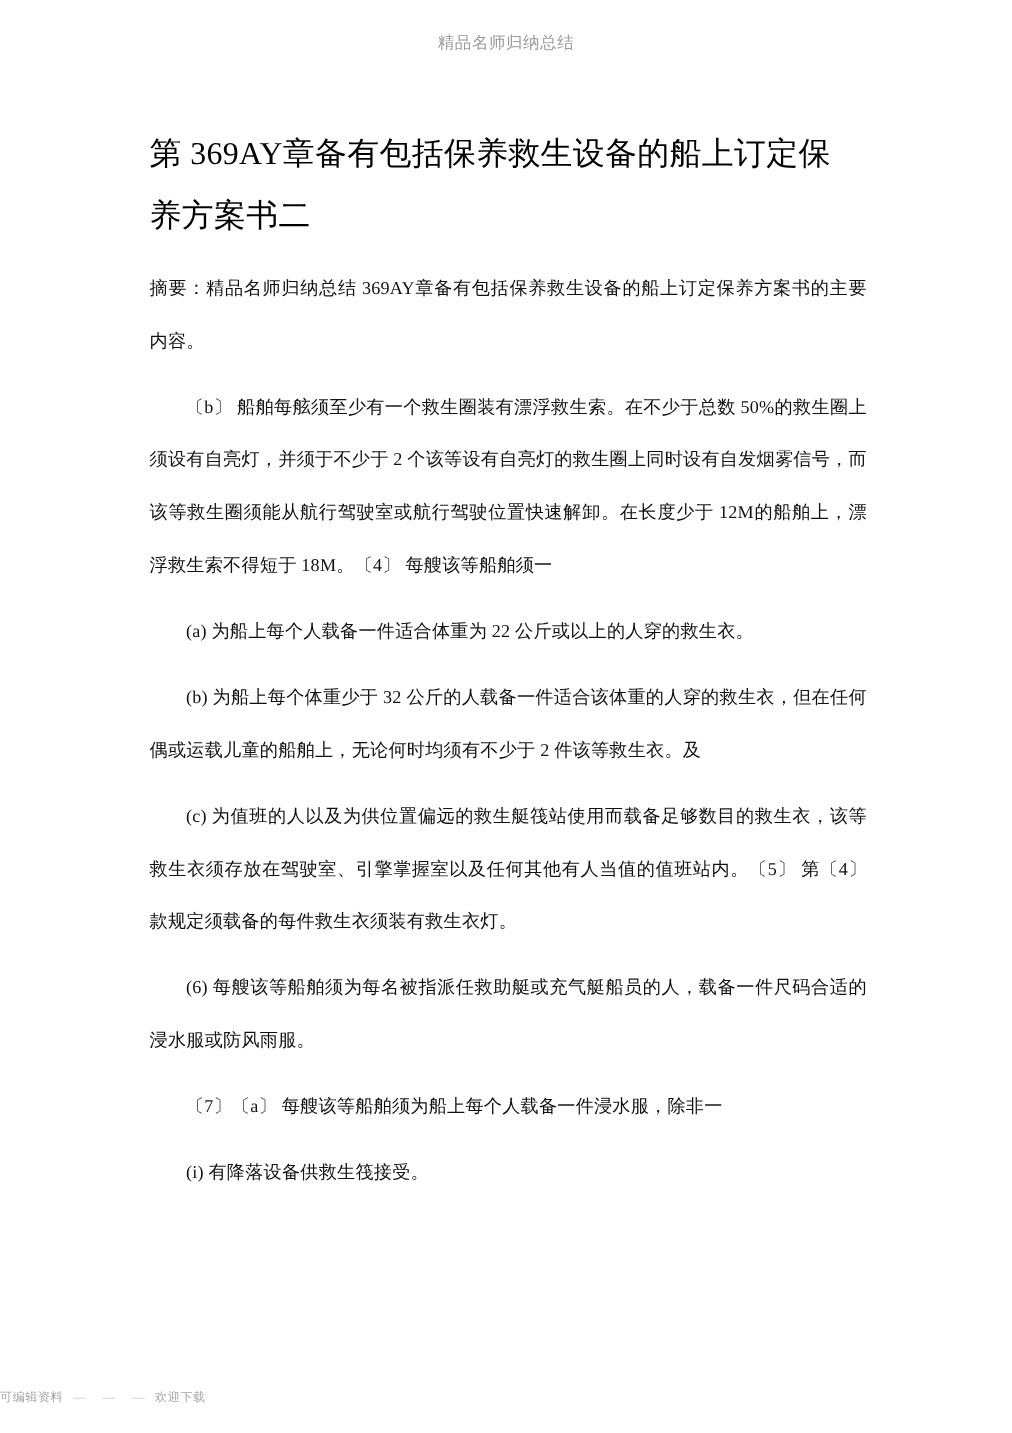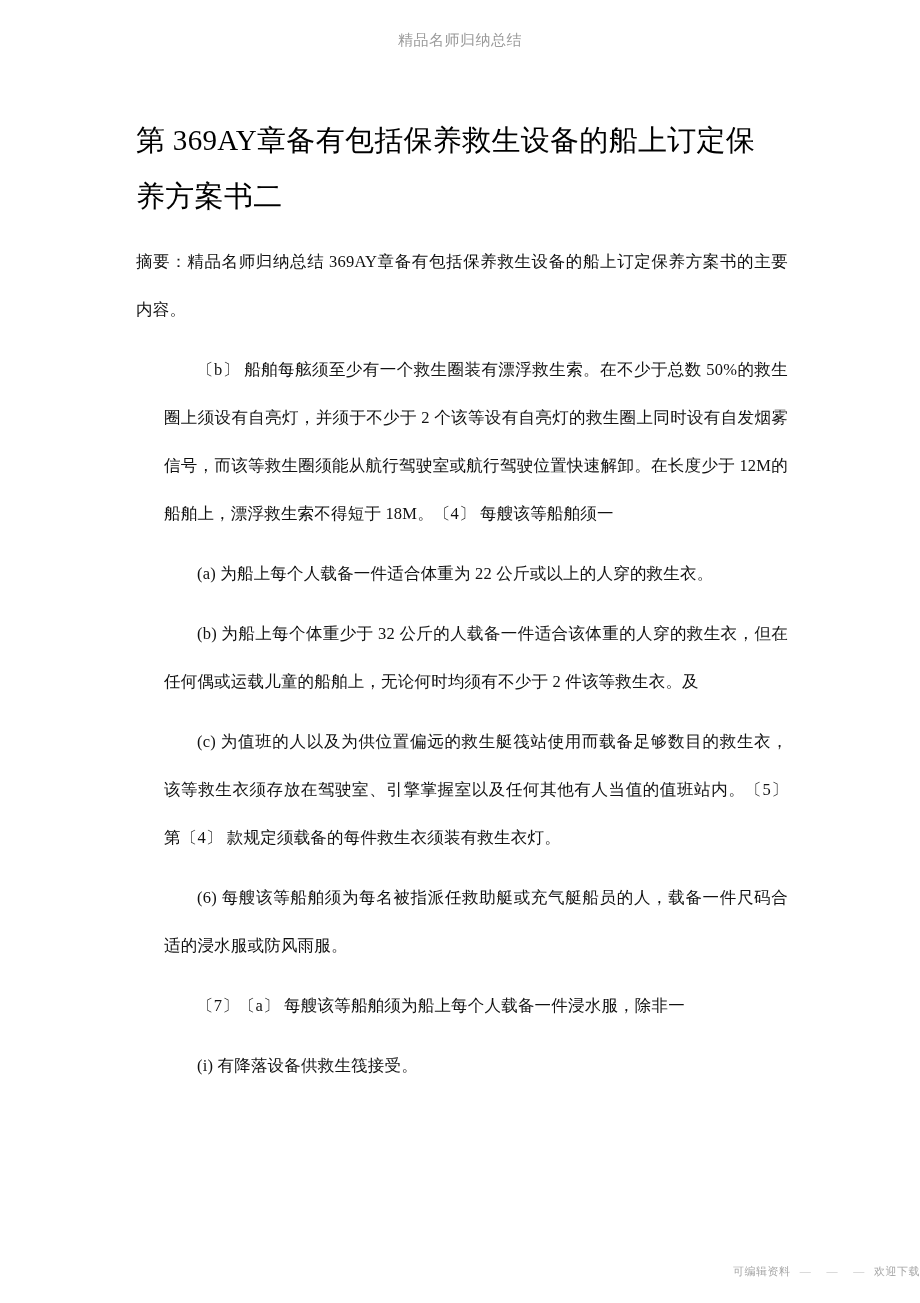--- a/index.html
+++ b/index.html
@@ -61,36 +61,35 @@
     line-height: 48px;
     color: #111111;
     text-align: justify;
     text-justify: inter-ideograph;
     margin: 0 0 0 0;
     letter-spacing: 0.2px;
     font-family: "Liberation Serif", "DejaVu Serif", serif;
   }
   .para + .para {
     margin-top: 0px;
-    margin-left: 28px;
   }
   .indent {
     text-indent: 2em;
   }
   .gap-after {
     margin-bottom: 12px;
   }
 
   
   .doc-footer {
     position: absolute;
     bottom: 25px;
     left: 0;
     width: 920px;
-    text-align: right;
+    text-align: left;
     font-size: 11px;
     line-height: 14px;
     color: #a6a6a6;
     letter-spacing: 0.5px;
     font-family: "Liberation Serif", "DejaVu Serif", serif;
   }
   .doc-footer .dash {
     padding: 0 6px;
     color: #bdbdbd;
   }

